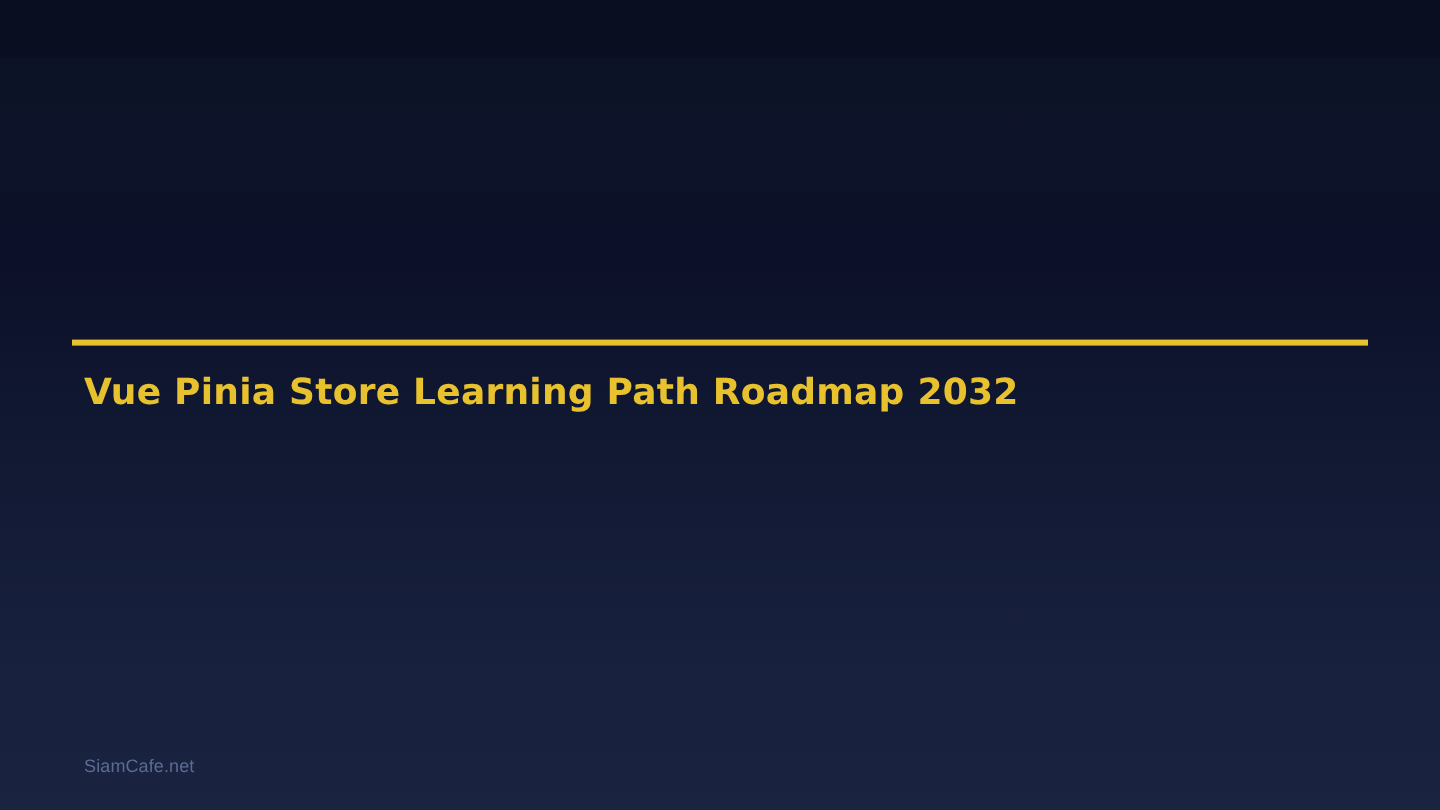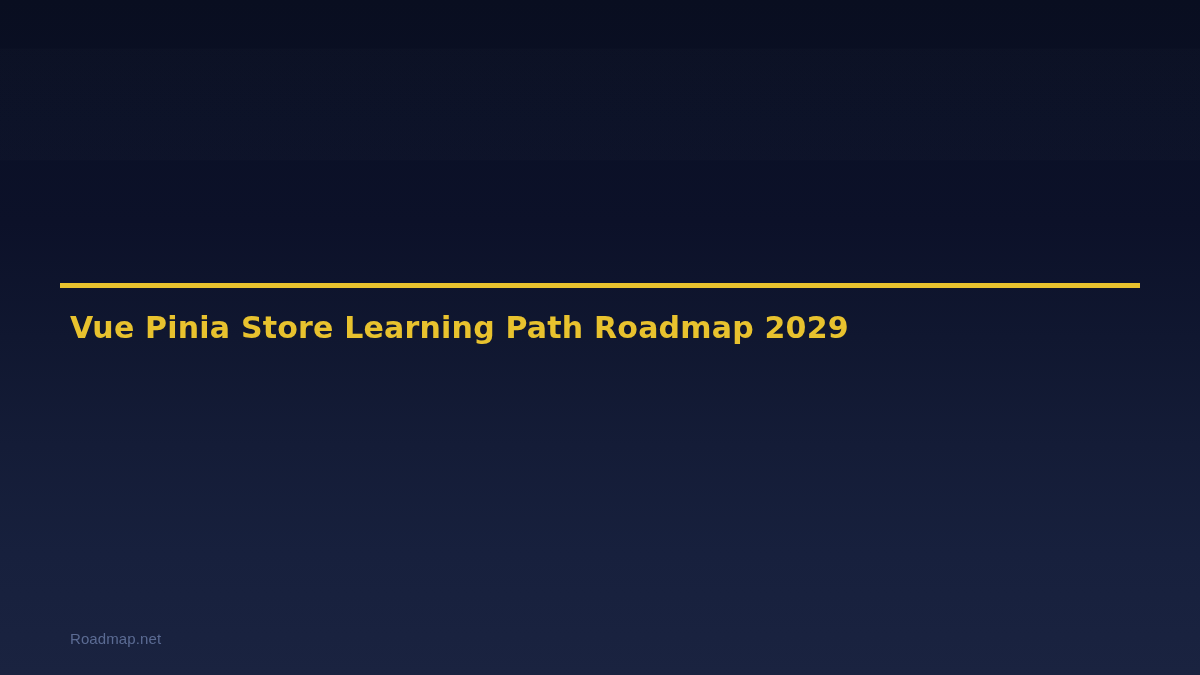--- a/index.html
+++ b/index.html
@@ -91,18 +91,18 @@
 </style>
 </head>
 <body>
 
 <div class="slide">
 
   <div class="band-overlay"></div>
 
   <div class="title-block">
     <div class="accent-bar"></div>
-    <h1 class="slide-title">Vue Pinia Store Learning Path Roadmap 2029</h1>
+    <h1 class="slide-title">Vue Pinia Store Learning Path Roadmap 2032</h1>
   </div>
 
-  <div class="footer-note">Roadmap.net</div>
+  <div class="footer-note">SiamCafe.net</div>
 
 </div>
 
 </body></html>

